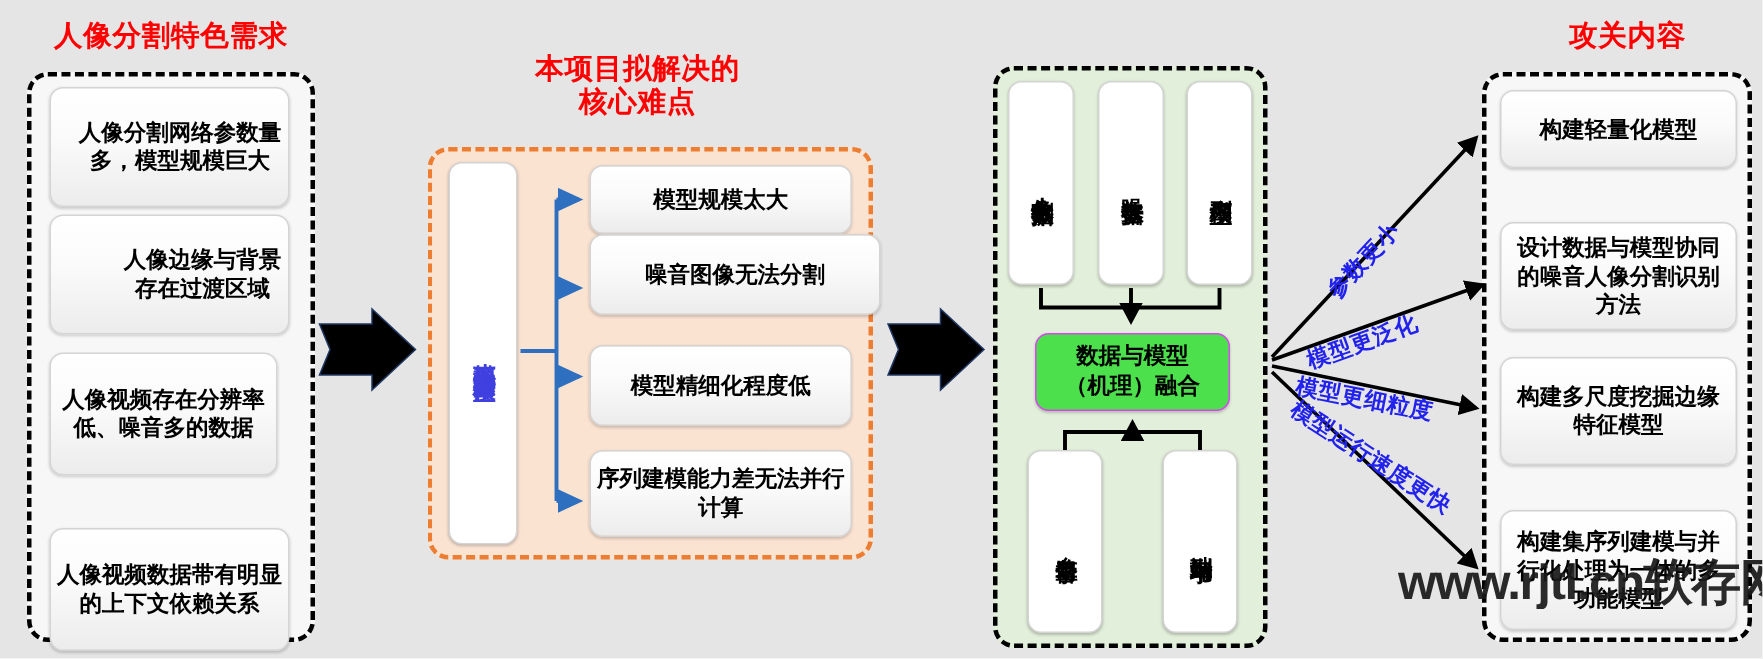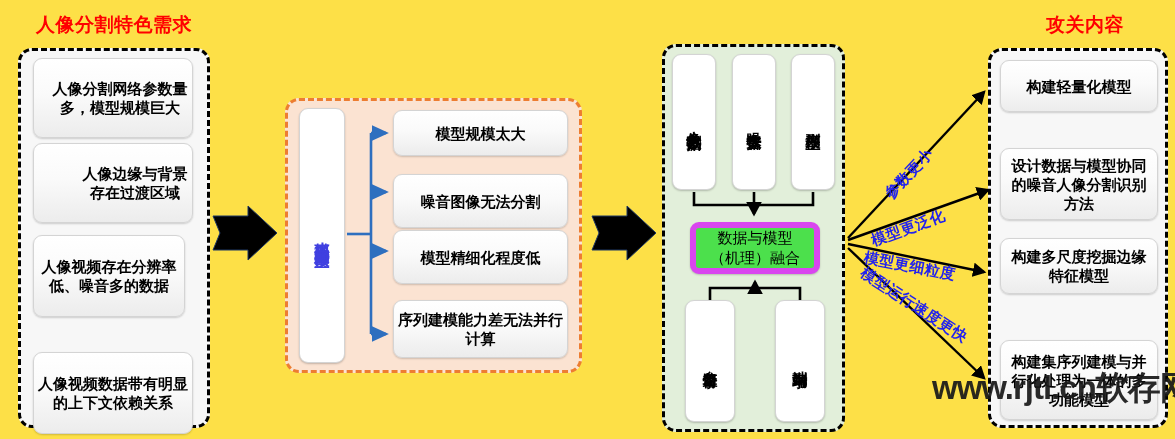--- a/index.html
+++ b/index.html
@@ -7,21 +7,21 @@
     padding: 0;
     background: #ffffff;
   }
   body {
     font-family: "Liberation Sans", "DejaVu Sans", sans-serif;
   }
   #canvas {
     position: relative;
     width: 1175px;
     height: 439px;
-    background: #fde047;
+    background: #e5e5e5;
     overflow: hidden;
   }
 
   
   .col-title {
     position: absolute;
     color: #FF0000;
     font-weight: bold;
     font-size: 19px;
     line-height: 22px;
@@ -82,28 +82,28 @@
   .vcard.blue-text {
     color: #4040E0;
     font-size: 15px;
   }
 
   
   .green-node {
     position: absolute;
     box-sizing: border-box;
     background: #4CE04C;
-    border: 6px solid #d946ef;
+    border: 1px solid #d946ef;
     border-radius: 9px;
     box-shadow: 0 1px 2px rgba(0,0,0,.2);
     display: flex;
     align-items: center;
     justify-content: center;
     text-align: center;
-    font-weight: normal;
+    font-weight: bold;
     font-size: 15px;
     line-height: 20px;
     color: #000;
     white-space: pre-line;
   }
 
   
   .overlay {
     position: absolute;
     left: 0; top: 0;
@@ -141,27 +141,29 @@
 
   <div class="col-title" style="left:10px; top:14px; width:208px;">人像分割特色需求</div>
 
   <div class="dash-box dash-black" style="left:18px; top:48px; width:192px; height:380px;"></div>
 
   <div class="card" style="left:33px; top:58px; width:160px; height:80px;padding-left:18px;">人像分割网络参数量多，模型规模巨大</div>
   <div class="card" style="left:33px; top:143px; width:160px; height:80px;padding-left:48px;">人像边缘与背景存在过渡区域</div>
   <div class="card" style="left:33px; top:235px; width:152px; height:82px;">人像视频存在分辨率低、噪音多的数据</div>
   <div class="card" style="left:33px; top:330px; width:160px; height:82px;margin-top:22px;">人像视频数据带有明显的上下文依赖关系</div>
 
+  <div class="col-title" style="left:300px; top:36px; width:250px;">本项目拟解决的
+核心难点</div>
 
   <div class="dash-box dash-orange" style="left:285px; top:98px; width:297px; height:275px;"></div>
 
   <div class="card plain vcard blue-text" style="left:299px; top:108px; width:46px; height:255px;">小模型下无法构建深度模型</div>
 
   <div class="card" style="left:393px; top:110px; width:175px; height:46px;">模型规模太大</div>
-  <div class="card" style="left:393px; top:174px; width:175px; height:54px;text-align:center;">噪音图像无法分割</div>
+  <div class="card" style="left:393px; top:156px; width:194px; height:54px;text-align:center;">噪音图像无法分割</div>
   <div class="card" style="left:393px; top:230px; width:175px; height:54px;">模型精细化程度低</div>
   <div class="card" style="left:393px; top:300px; width:175px; height:58px;">序列建模能力差无法并行计算</div>
 
 
   <div class="dash-box dash-green" style="left:662px; top:44px; width:183px; height:388px;"></div>
 
   <div class="card plain vcard" style="left:672px; top:54px; width:44px; height:136px;">人像分割数据</div>
   <div class="card plain vcard" style="left:732px; top:54px; width:44px; height:136px;">噪音数据</div>
   <div class="card plain vcard" style="left:791px; top:54px; width:44px; height:136px;">序列模型</div>
 
@@ -170,21 +172,21 @@
 
   <div class="card plain vcard" style="left:685px; top:300px; width:50px; height:122px;">自监督学习</div>
   <div class="card plain vcard" style="left:775px; top:300px; width:50px; height:122px;">端到端学习</div>
 
   <div class="col-title" style="left:1000px; top:14px; width:170px;">攻关内容</div>
 
   <div class="dash-box dash-black" style="left:988px; top:48px; width:180px; height:380px;"></div>
 
   <div class="card" style="left:1000px; top:60px; width:158px; height:52px;">构建轻量化模型</div>
   <div class="card" style="left:1000px; top:148px; width:158px; height:72px;">设计数据与模型协同的噪音人像分割识别方法</div>
-  <div class="card" style="left:1000px; top:238px; width:158px; height:56px;">构建多尺度挖掘边缘特征模型</div>
+  <div class="card" style="left:1000px; top:238px; width:158px; height:72px;">构建多尺度挖掘边缘特征模型</div>
   <div class="card" style="left:1000px; top:340px; width:158px; height:80px;">构建集序列建模与并行化处理为一体的多功能模型</div>
 
   <svg class="overlay" viewBox="0 0 1175 439">
     <defs>
       <marker id="blueArrow" markerWidth="7" markerHeight="7" refX="5.4" refY="3" orient="auto">
         <path d="M0,0 L6.5,3 L0,6 z" fill="#2E6FBF"></path>
       </marker>
       <marker id="blackArrow" markerWidth="6" markerHeight="6" refX="4.6" refY="3" orient="auto">
         <path d="M0,0 L5.6,3 L0,6 z" fill="#000000"></path>
       </marker>

